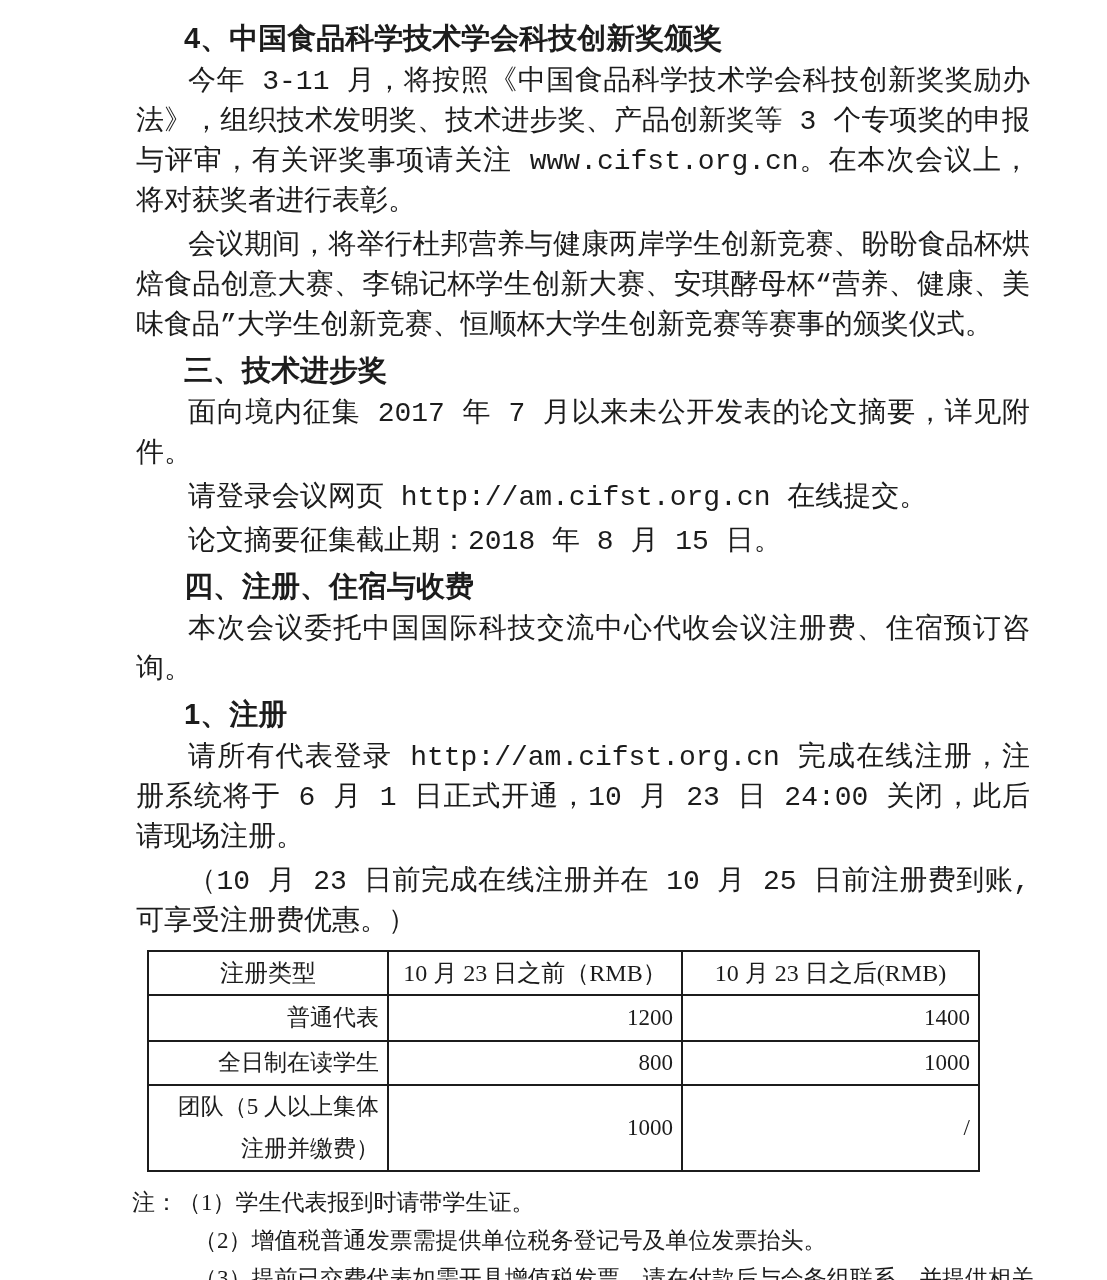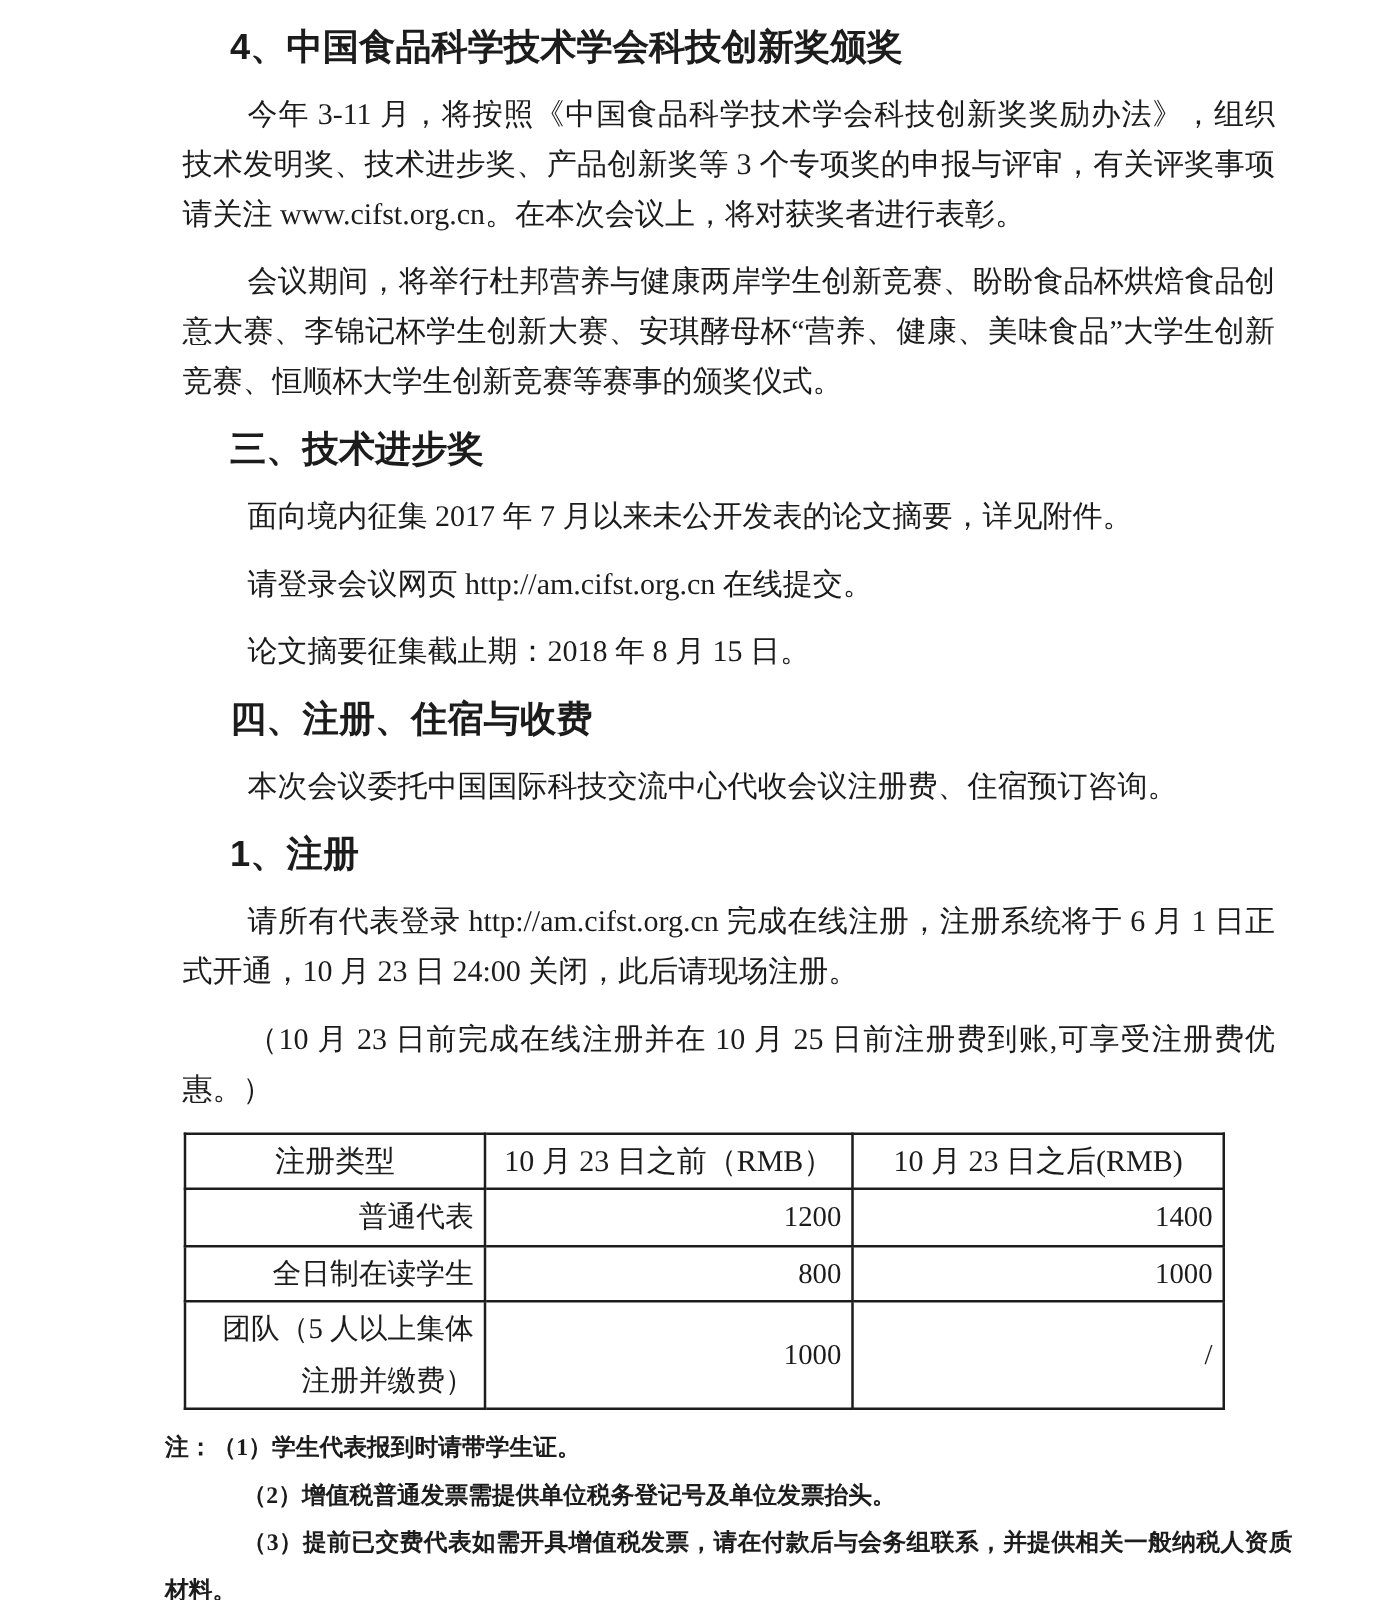--- a/index.html
+++ b/index.html
@@ -19,25 +19,26 @@
   }
   .h2 {
     font-family: "Liberation Sans", "DejaVu Sans", sans-serif;
     font-weight: 700;
     font-size: 29px;
     line-height: 40px;
     margin: 0;
     padding-left: 52px;
   }
   .p {
-    font-size: 24px;
+    font-size: 28px;
     line-height: 40px;
-    margin: 14px;
+    margin: 4px;
     text-indent: 52px;
     text-align: justify;
+    font-family: Liberation Mono, monospace;
   }
   table.fee-table {
     margin: 8px 0 0 15px;
     border-collapse: collapse;
     table-layout: fixed;
     width: 831px;
   }
   .fee-table th, .fee-table td {
     border: 2px solid #1c1c1c;
     font-weight: 400;
@@ -54,25 +55,24 @@
     padding: 0 8px 0 11px;
     vertical-align: middle;
     text-align: right;
   }
   tr.row-normal td   { height: 44px; }
   tr.row-senior td   { height: 42px; }
   tr.row-student td  { height: 42px; }
   tr.row-group td    { height: 84px; }
   .notes { margin-top: 12px; }
   .note {
-    font-size: 19px;
+    font-size: 23px;
     line-height: 38px;
     margin: 0;
     text-align: justify;
-    font-weight: bold;
   }
   .note-indent { text-indent: 62px; }
 </style>
 </head>
 <body>
 
 <div class="page">
 
   <h2 class="h2">4、中国食品科学技术学会科技创新奖颁奖</h2>
   <p class="p">今年 3-11 月，将按照《中国食品科学技术学会科技创新奖奖励办法》，组织技术发明奖、技术进步奖、产品创新奖等 3 个专项奖的申报与评审，有关评奖事项请关注 www.cifst.org.cn。在本次会议上，将对获奖者进行表彰。</p>

